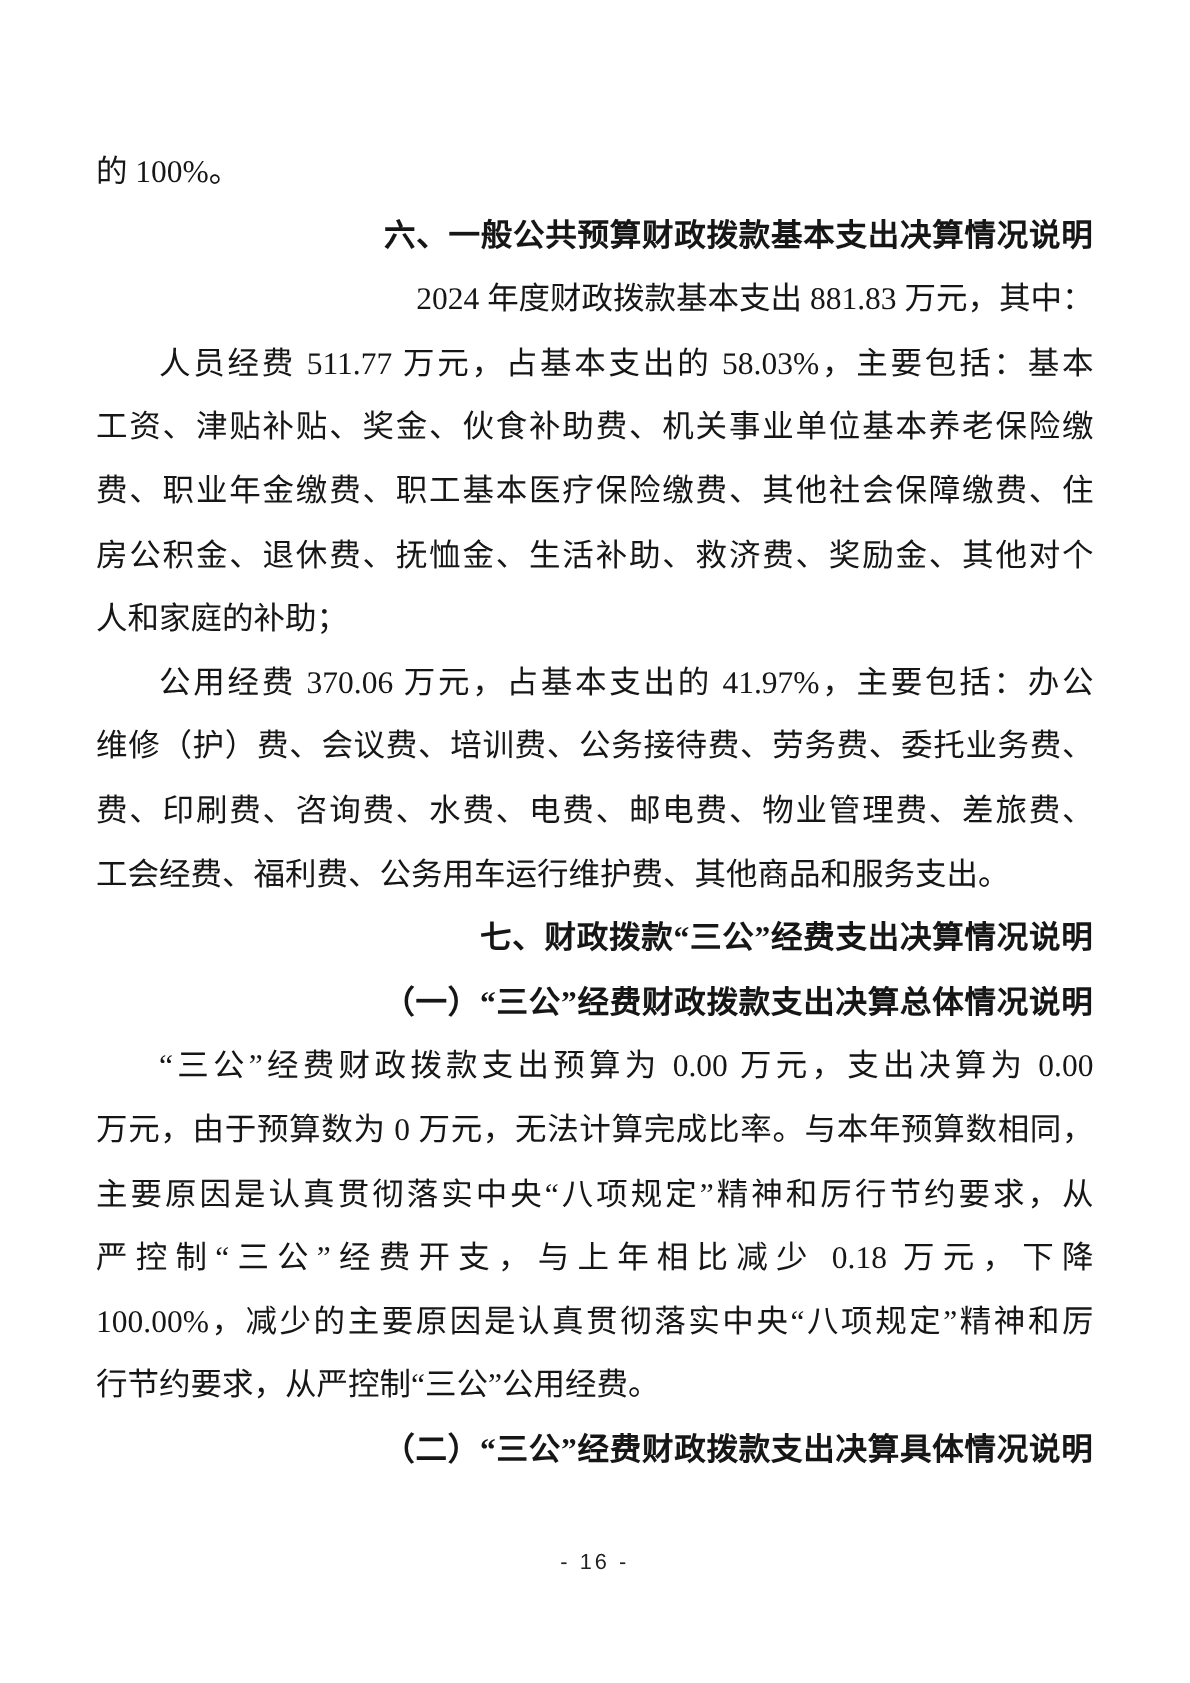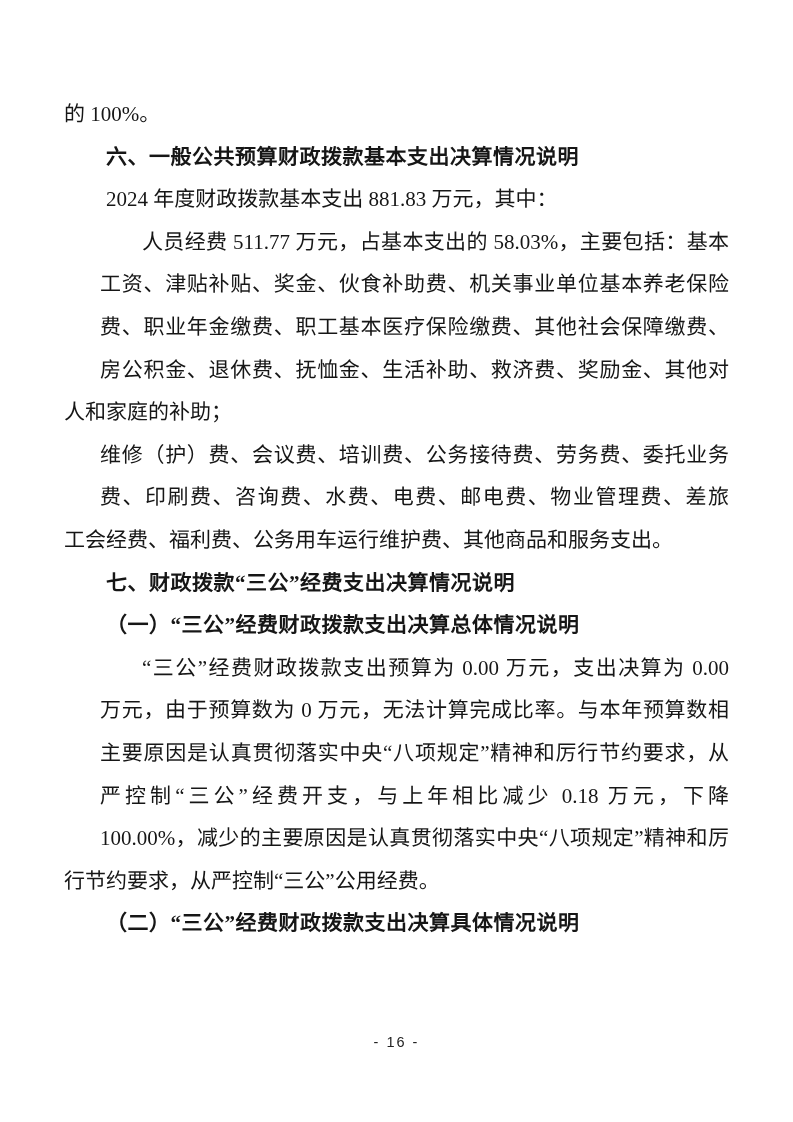--- a/index.html
+++ b/index.html
@@ -26,23 +26,22 @@
     line-height: 42.6px;
     font-size: 21px;
     white-space: nowrap;
     overflow: hidden;
   }
   .line.justify {
     white-space: normal;
     text-align: justify;
     text-align-last: justify;
     text-justify: inter-character;
-    margin-left: 36px;
   }
-  .line.indent { text-indent: 2em; }
+  .line.indent { text-indent: 2em; text-align: right; }
   .line.heading {
     font-weight: 700;
     letter-spacing: 0.5px;
   }
   .page-footer {
     position: absolute;
     top: 1034px;
     left: 0;
     width: 793px;
     text-align: center;
@@ -58,20 +57,21 @@
 <div class="page">
   <div class="doc-body">
       <div class="line body">的 100%。</div>
       <div class="line heading indent">六、一般公共预算财政拨款基本支出决算情况说明</div>
       <div class="line body indent">2024 年度财政拨款基本支出 881.83 万元，其中：</div>
       <div class="line body justify indent">人员经费 511.77 万元，占基本支出的 58.03%，主要包括：基本</div>
       <div class="line body justify">工资、津贴补贴、奖金、伙食补助费、机关事业单位基本养老保险缴</div>
       <div class="line body justify">费、职业年金缴费、职工基本医疗保险缴费、其他社会保障缴费、住</div>
       <div class="line body justify">房公积金、退休费、抚恤金、生活补助、救济费、奖励金、其他对个</div>
       <div class="line body">人和家庭的补助；</div>
+      <div class="line body justify indent">公用经费 370.06 万元，占基本支出的 41.97%，主要包括：办公</div>
       <div class="line body justify">维修（护）费、会议费、培训费、公务接待费、劳务费、委托业务费、</div>
       <div class="line body justify">费、印刷费、咨询费、水费、电费、邮电费、物业管理费、差旅费、</div>
       <div class="line body">工会经费、福利费、公务用车运行维护费、其他商品和服务支出。</div>
       <div class="line heading indent">七、财政拨款“三公”经费支出决算情况说明</div>
       <div class="line heading indent">（一）“三公”经费财政拨款支出决算总体情况说明</div>
       <div class="line body justify indent">“三公”经费财政拨款支出预算为 0.00 万元，支出决算为 0.00</div>
       <div class="line body justify">万元，由于预算数为 0 万元，无法计算完成比率。与本年预算数相同，</div>
       <div class="line body justify">主要原因是认真贯彻落实中央“八项规定”精神和厉行节约要求，从</div>
       <div class="line body justify">严控制“三公”经费开支，与上年相比减少 0.18 万元，下降</div>
       <div class="line body justify">100.00%，减少的主要原因是认真贯彻落实中央“八项规定”精神和厉</div>

